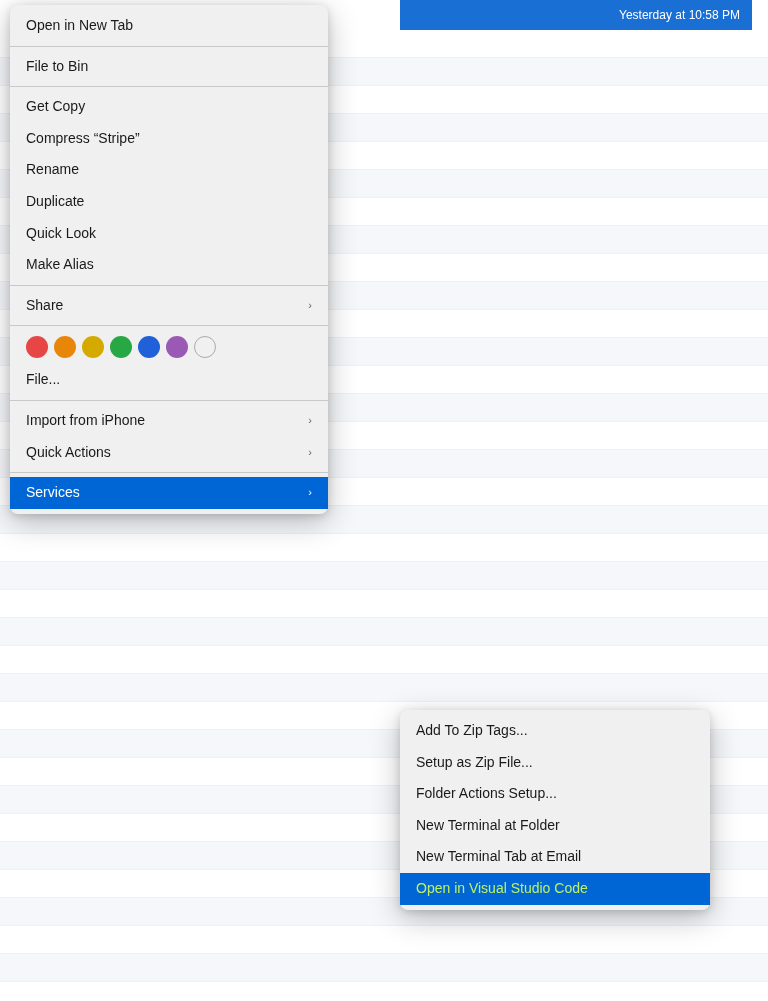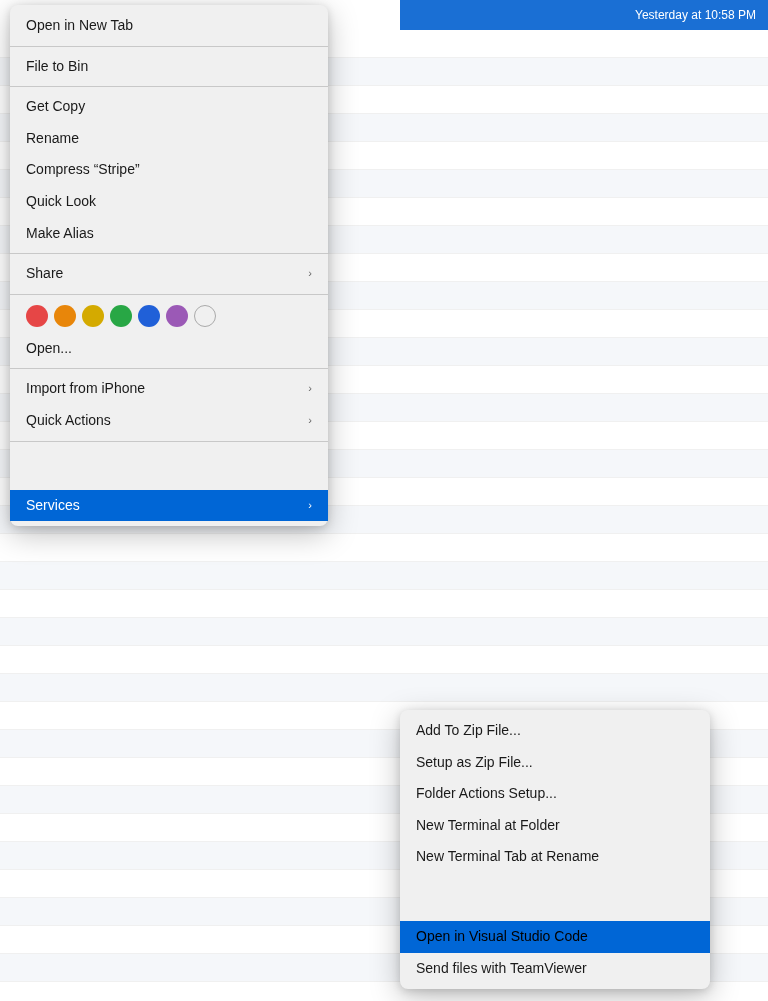--- a/index.html
+++ b/index.html
@@ -13,21 +13,21 @@
     }
 
     
     .finder-bg {
       position: absolute;
       top: 0; left: 0; right: 0; bottom: 0;
       background: #fff;
     }
     .finder-header {
       position: absolute;
-      top: 0; left: 400px; right: 0;
+      top: 0; left: 400px; right: 16px;
       height: 30px;
       background: #1a6fd4;
       display: flex;
       align-items: center;
       justify-content: flex-end;
       padding-right: 12px;
     }
     .finder-header-text {
       color: #fff;
       font-size: 12px;
@@ -68,21 +68,20 @@
       cursor: default;
       display: flex;
       align-items: center;
       justify-content: space-between;
       line-height: 1.4;
       min-height: 28px;
     }
     .menu-item.highlighted {
       background: #0066d6;
       color: #fff;
-      margin-top: 48px;
     }
 
     .menu-separator {
       height: 1px;
       background: #c8c8c8;
       margin: 4px 0;
     }
 
     .menu-item .chevron {
       font-size: 11px;
@@ -129,21 +128,21 @@
       box-shadow: 0 8px 30px rgba(0,0,0,0.25), 0 2px 8px rgba(0,0,0,0.15);
       padding: 5px 0;
       z-index: 200;
     }
     .services-submenu .menu-item {
       font-size: 14px;
       min-height: 28px;
     }
     .services-submenu .menu-item.highlighted {
       background: #0066d6;
-      color: #000000;
+      color: #bef264;
     }
   </style>
 </head>
 <body>
 
 <div class="finder-bg">
   <div class="finder-header">
     <span class="finder-header-text">Yesterday at 10:58 PM</span>
   </div>
   <div class="finder-rows" id="finder-rows">
@@ -191,24 +190,27 @@
     </div>
     <div class="menu-separator"></div>
     <div class="menu-item">
       <span>File to Bin</span>
     </div>
     <div class="menu-separator"></div>
     <div class="menu-item">
       <span>Get Copy</span>
     </div>
     <div class="menu-item">
+      <span>Compress “Stripe”</span>
+    </div>
+    <div class="menu-item">
       <span>Rename</span>
     </div>
     <div class="menu-item">
-      <span>Compress “Stripe”</span>
+      <span>Duplicate</span>
     </div>
     <div class="menu-item">
       <span>Quick Look</span>
     </div>
     <div class="menu-item">
       <span>Make Alias</span>
     </div>
     <div class="menu-separator"></div>
     <div class="menu-item">
       <span>Share</span>
@@ -217,38 +219,37 @@
     <div class="menu-separator"></div>
     <div class="tags-row">
       <div class="tag-dot red"></div>
       <div class="tag-dot orange"></div>
       <div class="tag-dot yellow"></div>
       <div class="tag-dot green"></div>
       <div class="tag-dot blue"></div>
       <div class="tag-dot purple"></div>
       <div class="tag-dot gray"></div>
     </div>
-    <div class="menu-item">Open...</div>
+    <div class="menu-item">File...</div>
     <div class="menu-separator"></div>
     <div class="menu-item">
       <span>Import from iPhone</span>
       <span class="chevron">›</span>
     </div>
     <div class="menu-item">
       <span>Quick Actions</span>
       <span class="chevron">›</span>
     </div>
     <div class="menu-separator"></div>
     <div class="menu-item highlighted">
       <span>Services</span>
       <span class="chevron">›</span>
     </div>
   </div>
 
 <div class="services-submenu" id="services-submenu">
-    <div class="menu-item">Add To Zip File...</div>
+    <div class="menu-item">Add To Zip Tags...</div>
     <div class="menu-item">Setup as Zip File...</div>
     <div class="menu-item">Folder Actions Setup...</div>
     <div class="menu-item">New Terminal at Folder</div>
-    <div class="menu-item">New Terminal Tab at Rename</div>
+    <div class="menu-item">New Terminal Tab at Email</div>
     <div class="menu-item highlighted">Open in Visual Studio Code</div>
-    <div class="menu-item">Send files with TeamViewer</div>
   </div>
 
 </body></html>

